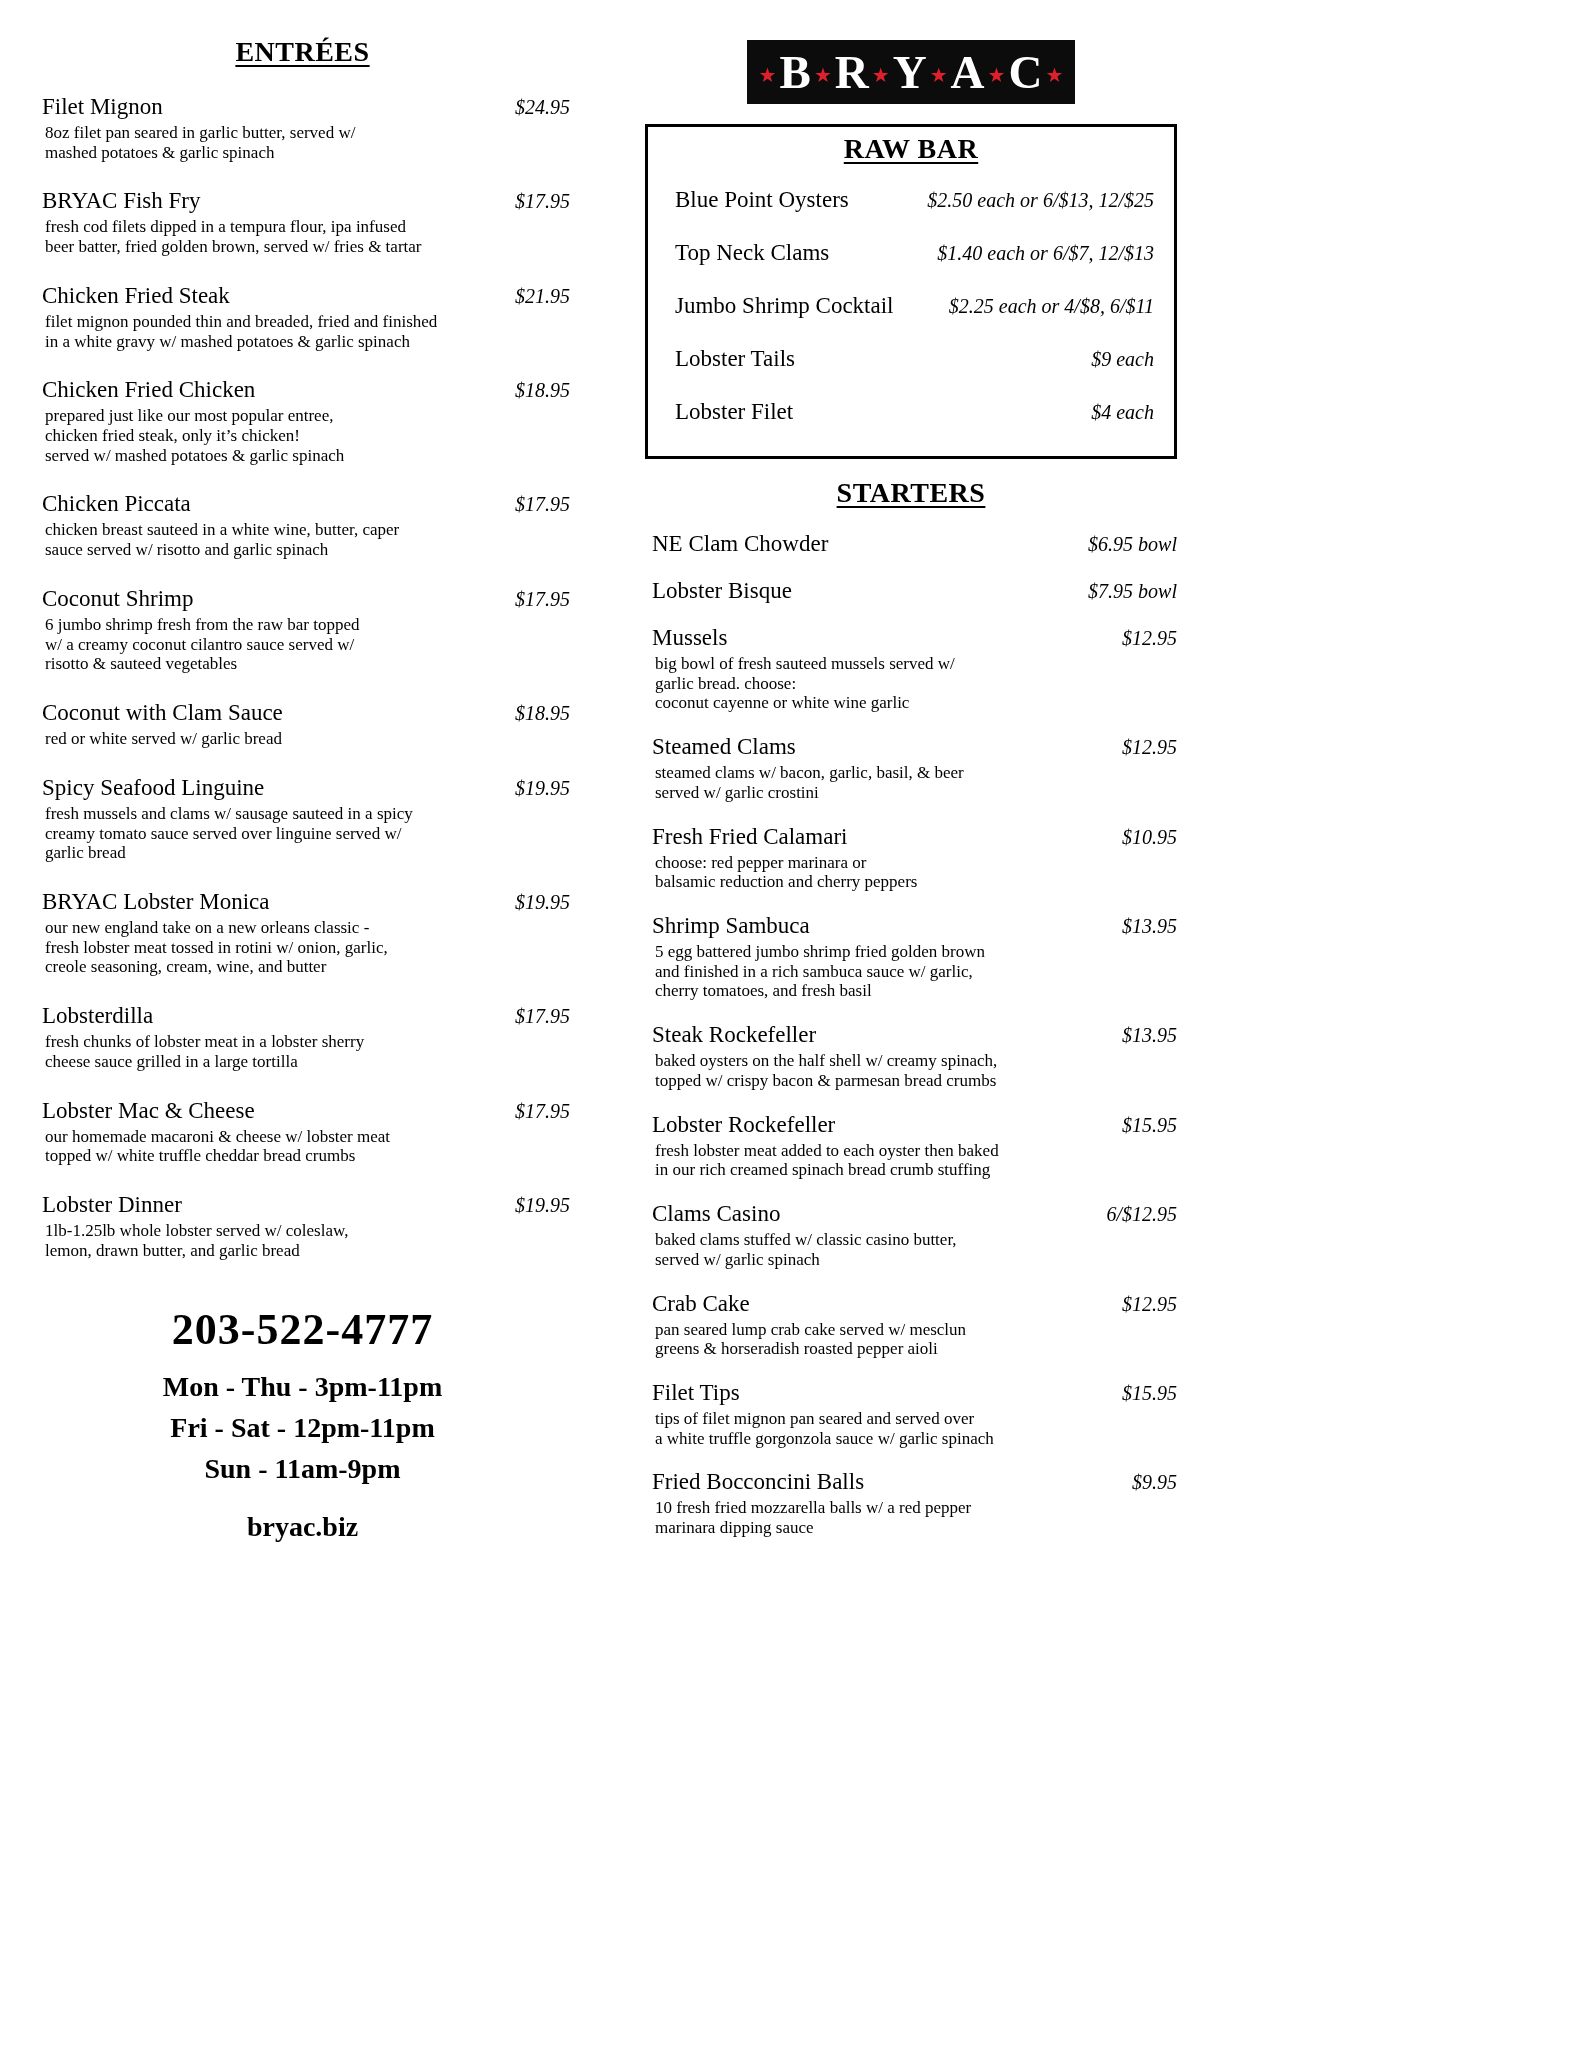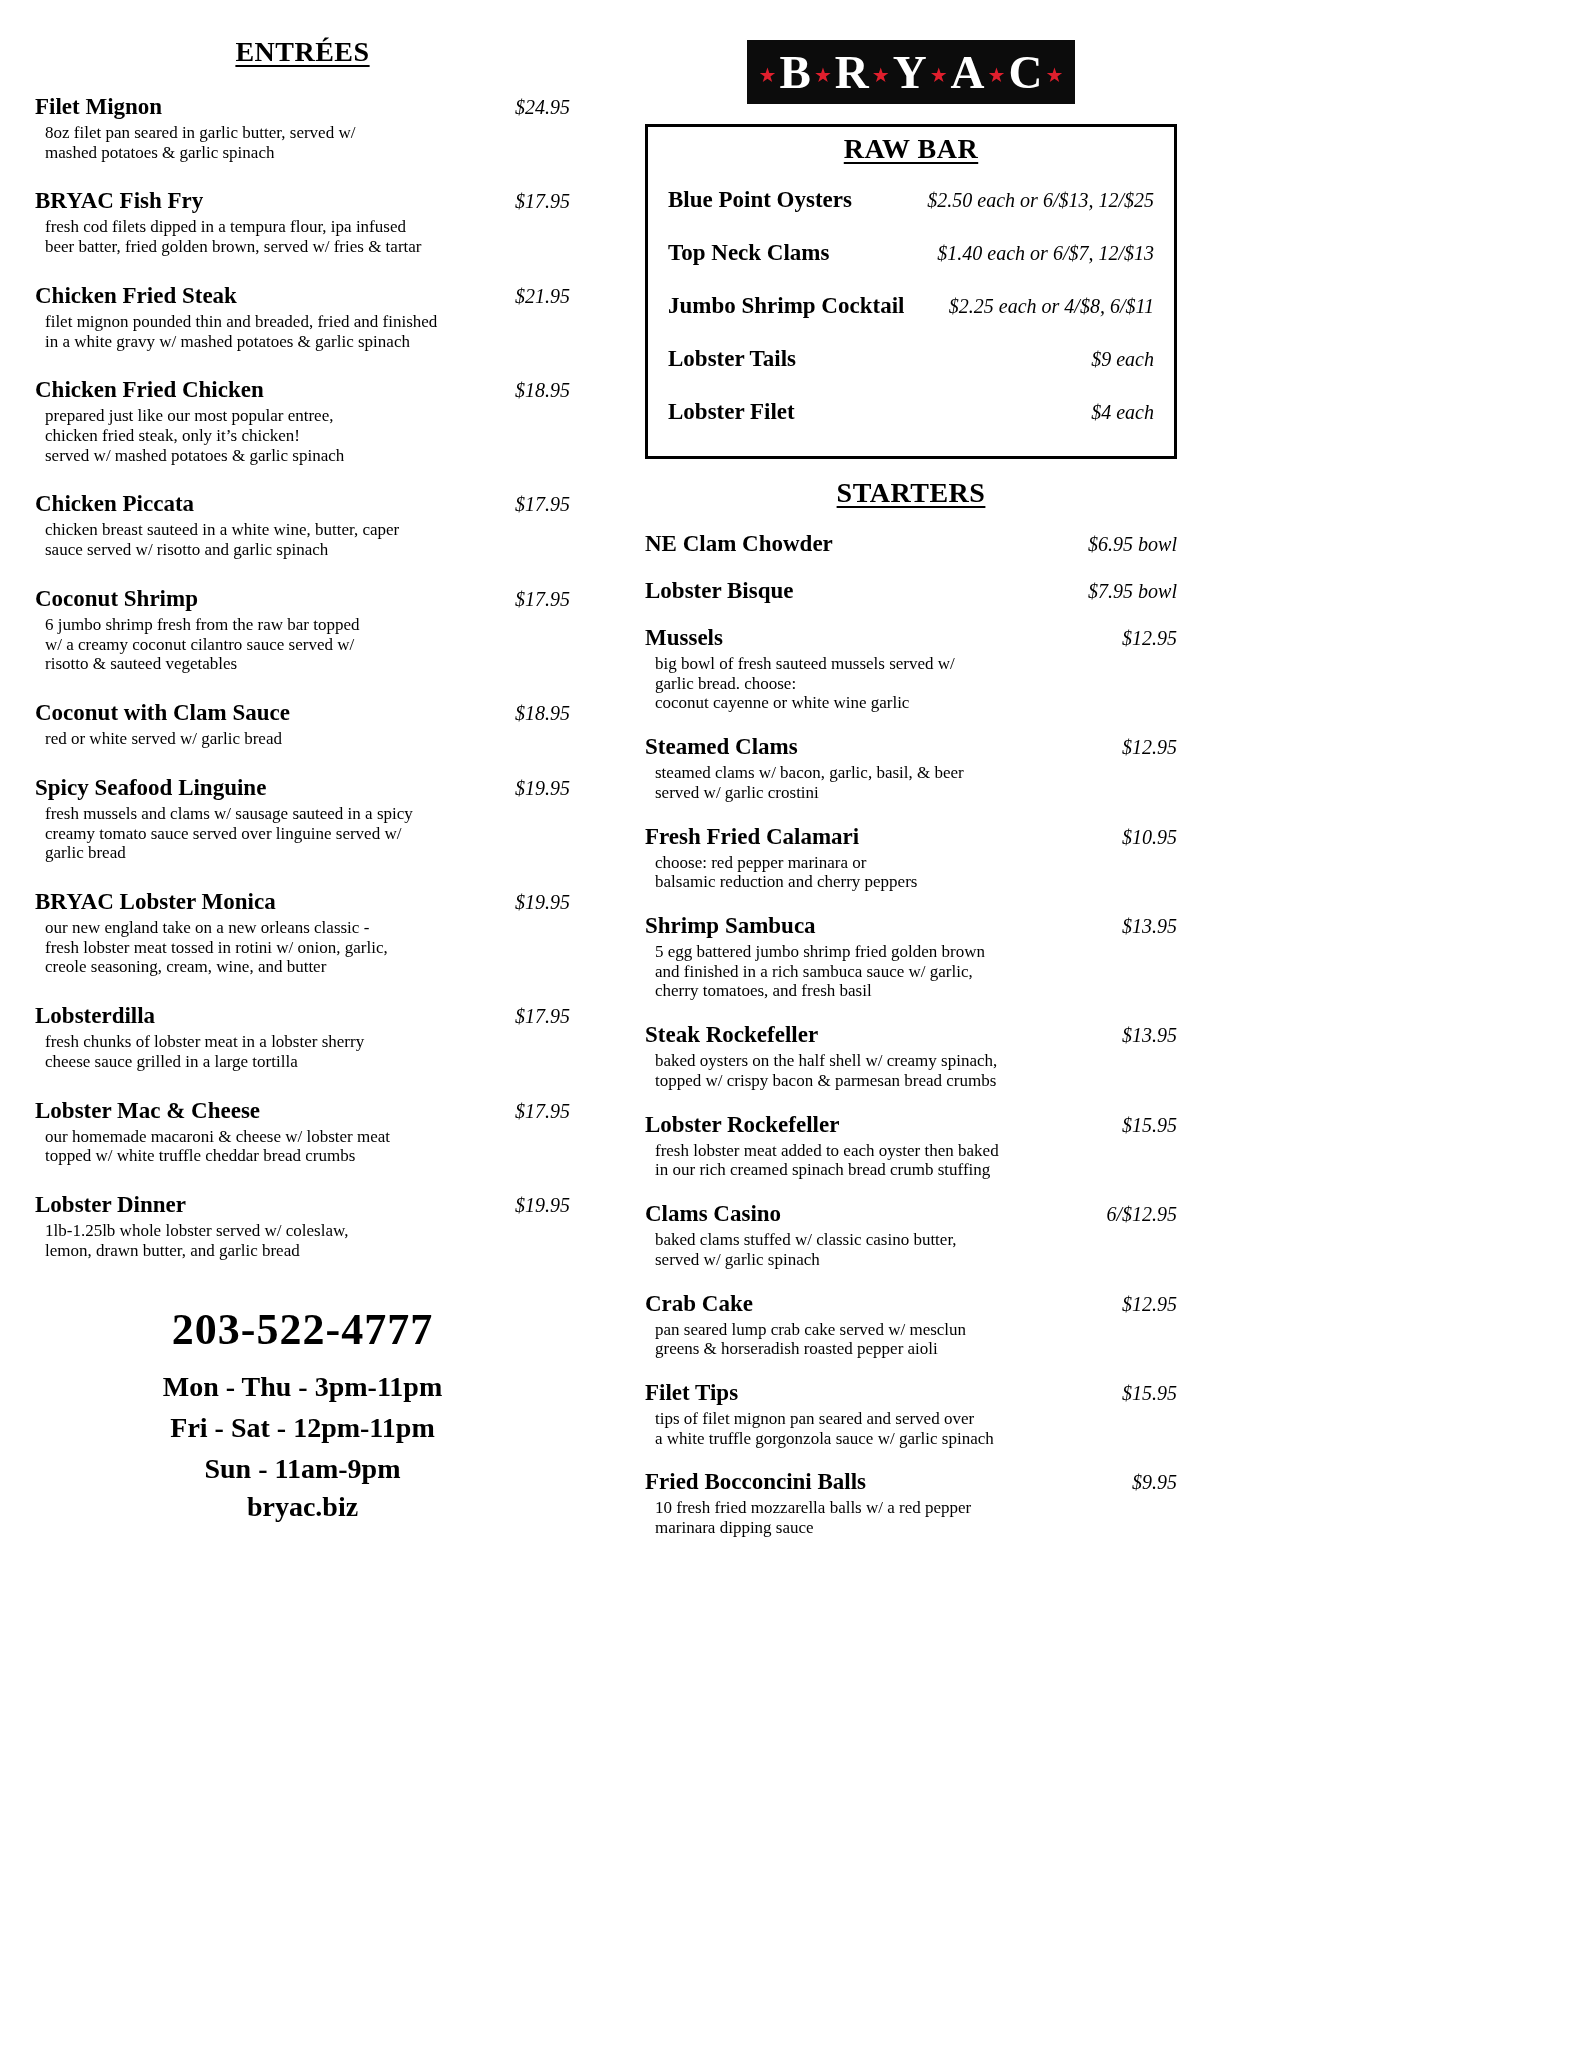--- a/index.html
+++ b/index.html
@@ -28,29 +28,29 @@
     font-weight: bold;
     text-align: center;
     letter-spacing: 0.5px;
     text-decoration: underline;
     text-underline-offset: 4px;
     margin-bottom: 26px;
   }
 
   .item { margin-bottom: 26px; }
   .row  { display: flex; justify-content: space-between; align-items: baseline; }
-  .nm   { font-weight: bold; font-size: 23px; }
+  .nm   { font-weight: normal; font-size: 23px; margin-left: 7px; }
   .pr   { font-style: italic; font-size: 20px; white-space: nowrap; padding-left: 12px; }
   .desc { font-size: 17px; line-height: 1.16; padding-left: 10px; margin-top: 3px; }
 
   
   .footer { text-align: center; margin-top: 44px; }
   .phone  { font-size: 44px; font-weight: bold; letter-spacing: 1px; }
   .hours  { font-size: 28px; font-weight: bold; line-height: 1.45; margin-top: 12px; }
-  .site   { font-size: 28px; font-weight: bold; margin-top: 2px; }
+  .site   { font-size: 28px; font-weight: bold; margin-top: 22px; }
 
   
   .logo {
     width: 328px;
     height: 64px;
     background: #0c0c0c;
     margin: 4px auto 20px;
     display: flex;
     align-items: center;
     justify-content: center;

